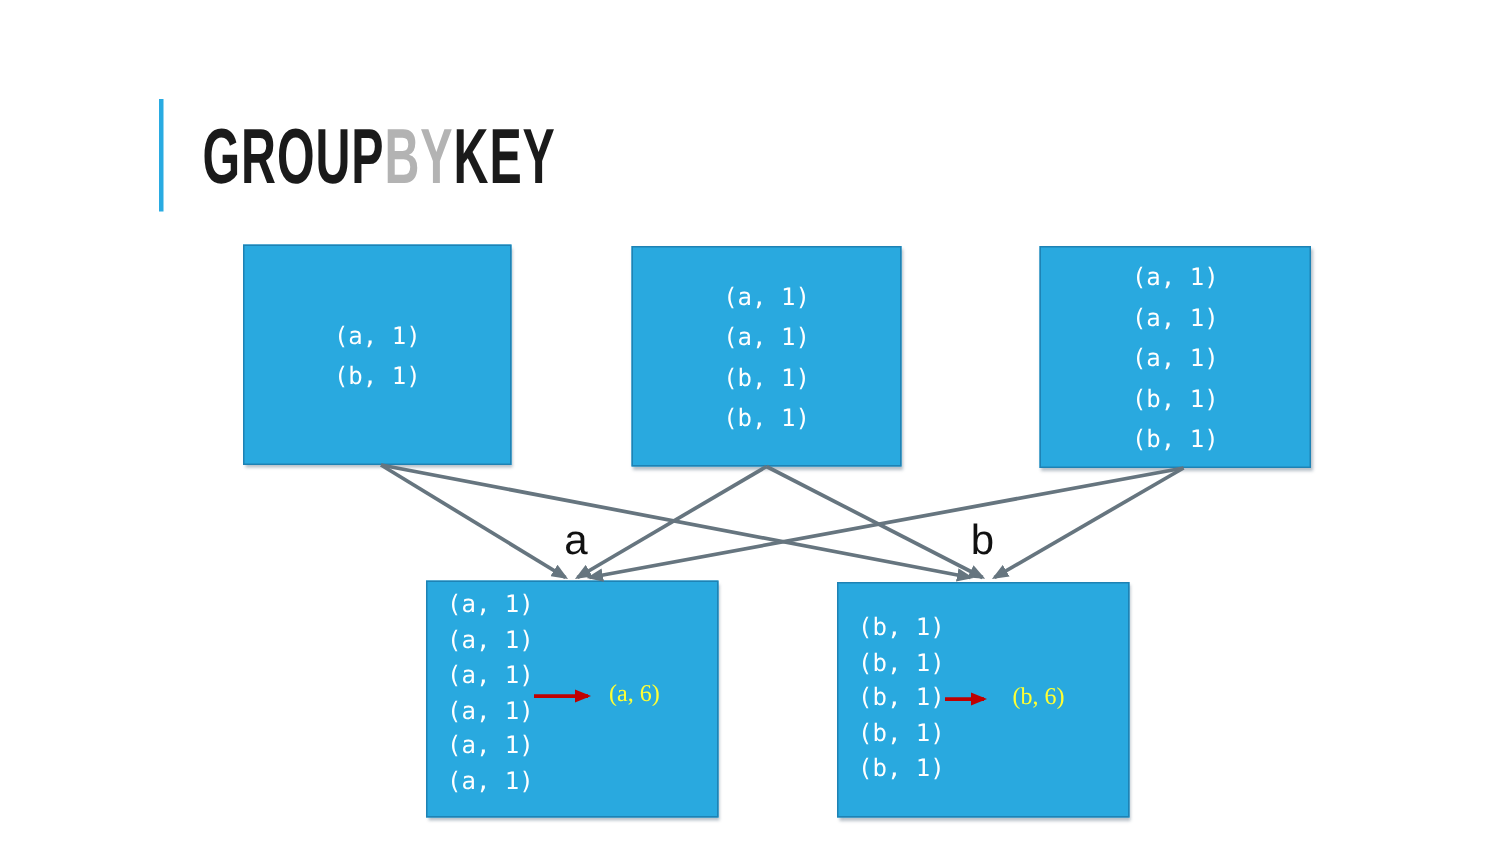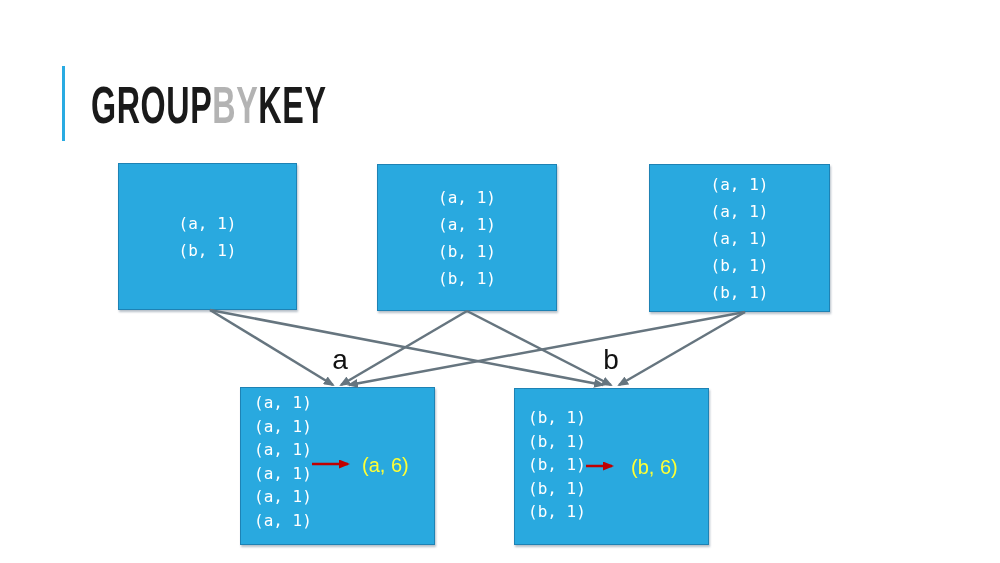--- a/index.html
+++ b/index.html
@@ -1,17 +1,17 @@
 <!DOCTYPE html>
 <html style="--accent-blue: #29ABE2; --box-fill: #29A9DF; --box-border: #1E82B4; --arrow-gray: #66757F; --reduce-red: #C00000; --result-yellow: #FFFF33; --tuple-white: #FFFFFF; --title-black: #1A1A1A; --title-gray: #B3B3B3;"><head>
 <meta charset="utf-8">
 <style>
   html,body{margin:0;padding:0;background:#fff;}
   .slide{position:relative;width:844px;height:563px;background:#ffffff;overflow:hidden;
-         font-family:"Liberation Sans",sans-serif;}
+         font-family:"Liberation Sans",sans-serif;margin-left:44px;}
 
   
   .accent-bar{position:absolute;left:62px;top:66px;width:3px;height:75px;background:var(--accent-blue,#29ABE2);}
   .title{position:absolute;left:91px;top:79px;margin:0;font-size:52px;line-height:1;font-weight:bold;
          letter-spacing:1px;color:var(--title-black,#1a1a1a);transform:scaleX(0.62);
          transform-origin:0 0;white-space:nowrap;font-family:"Liberation Sans",sans-serif;}
   .title .gray{color:var(--title-gray,#b3b3b3);}
 
   
   .box{position:absolute;background:var(--box-fill,#29A9DF);border:1.5px solid var(--box-border,#1E82B4);
@@ -34,22 +34,22 @@
   .ah-gray{fill:var(--arrow-gray,#66757F);}
   .ah-red{fill:var(--reduce-red,#C00000);}
 
   
   .key-label{position:absolute;transform:translateX(-50%);font-size:28px;color:#111;
              font-family:"Liberation Sans",sans-serif;}
   .key-a{left:340px;top:344px;}
   .key-b{left:611px;top:344px;}
 
   
-  .result{position:absolute;font-family:Liberation Sans, sans-serif;
-          font-size:20px;color:var(--result-yellow,#FFFF33);}
+  .result{position:absolute;font-family:Liberation Serif, serif;
+          font-size:16px;color:var(--result-yellow,#FFFF33);}
   .result-a{left:362px;top:454px;}
   .result-b{left:631px;top:456px;}
 </style>
 </head>
 <body>
 
 <div class="slide">
 
   <div class="accent-bar"></div>
   <h1 class="title"><span>GROUP</span><span class="gray">BY</span><span>KEY</span></h1>

